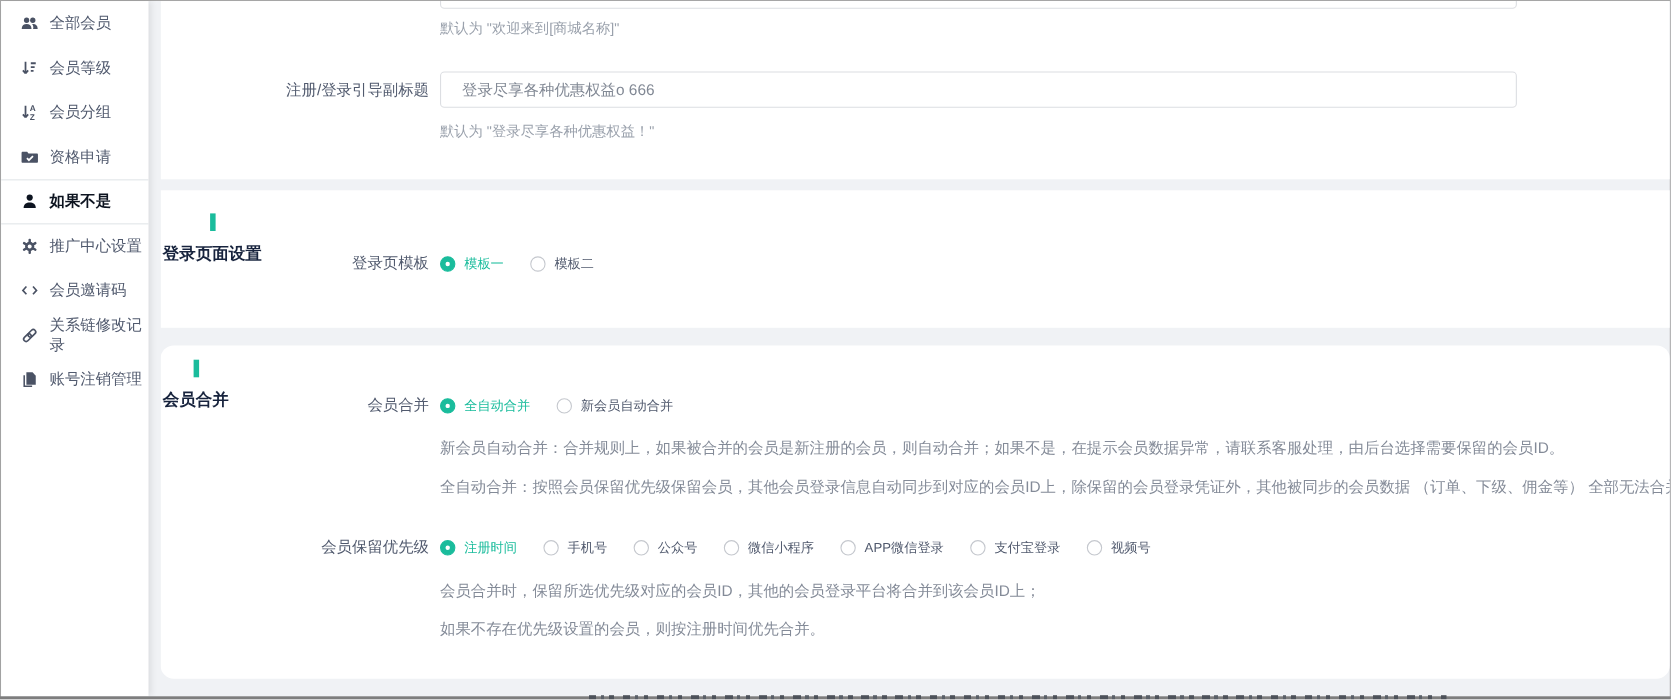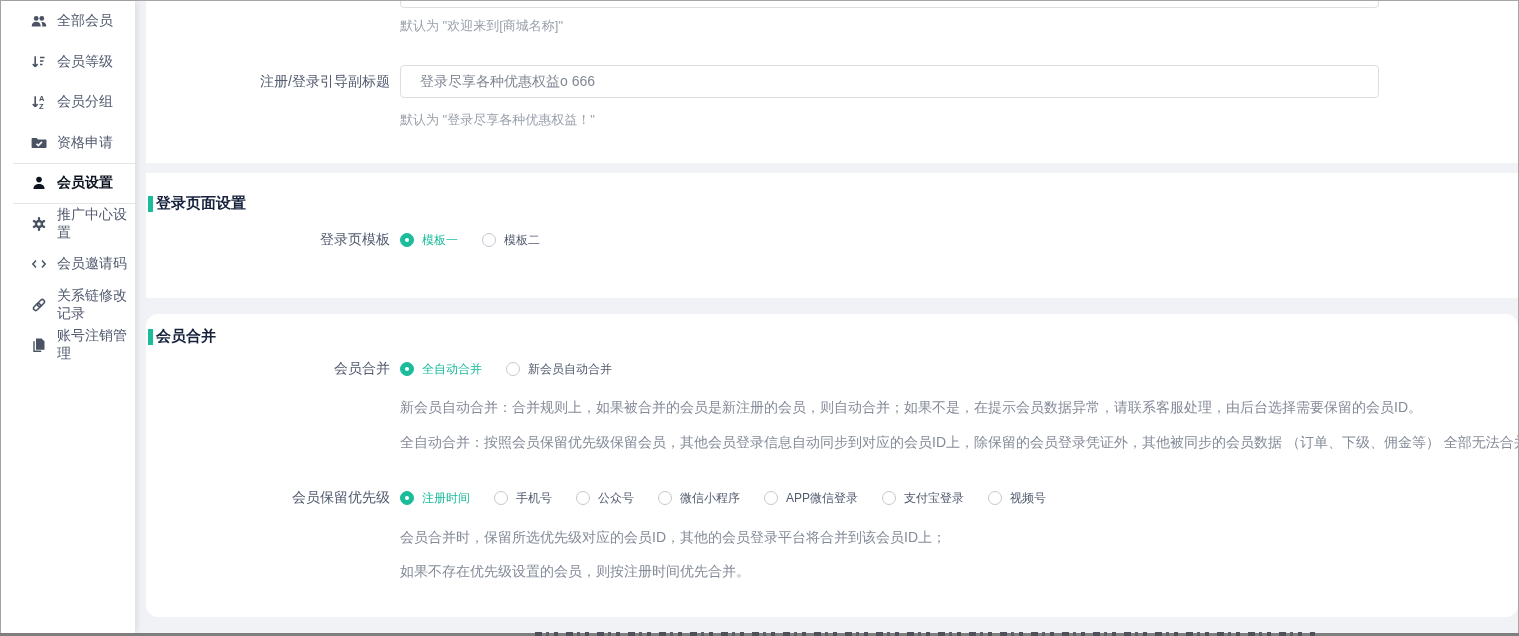--- a/index.html
+++ b/index.html
@@ -7,33 +7,33 @@
   .screen { position:relative; width:1519px; height:636px; background:#f0f2f5;
             box-shadow: inset 0 0 0 1px #a6a6a6; overflow:hidden; }
   .bottom-frame { position:absolute; left:0; right:0; bottom:0; height:3px; background:#7e7e7e; z-index:5; }
   .clipped-footer { position:absolute; bottom:0; left:535px; width:780px; height:4px; z-index:6;
       background:repeating-linear-gradient(90deg,#4d525a 0 7px,transparent 7px 11px,#5a6068 11px 14px,transparent 14px 19px,#4d525a 19px 23px,transparent 23px 31px); }
 
   
   .sidebar { position:absolute; left:1px; top:1px; bottom:3px; width:134px; background:#fff;
              box-shadow:2px 0 6px rgba(0,0,0,.09); z-index:2; }
   .side-item { height:40.5px; display:flex; align-items:center; padding-left:18px; gap:10px;
-               font-size:14px; color:#515a6e; cursor:pointer;margin-left:12px; }
+               font-size:14px; color:#515a6e; cursor:pointer; }
   .side-item .icn { width:16px; height:16px; flex:none; color:#4a5264; }
   .side-item.active { color:#0d1420; font-weight:600; border-top:1px solid #e2e5e9; border-bottom:1px solid #e2e5e9; }
   .side-item.active .icn { color:#0d1420; }
 
   
   .main { position:absolute; left:146px; top:1px; right:1px; bottom:3px; overflow:hidden; }
   .card { background:#fff; position:relative; overflow:hidden; }
   .card-guide { height:162px; margin-bottom:10px; }
   .card-login { height:125px; margin-bottom:16px; }
   .card-merge { height:303px;border-radius:12px; }
 
-  .sec-title { position:absolute; left:2px; display:flex; align-items:center; gap:3px; }
+  .sec-title { position:absolute; left:2px; display:flex; align-items:center; gap:11px;flex-direction:column; }
   .sec-title .bar { width:5px; height:16px; background:var(--accent,#1abc9c); }
   .sec-title h3 { font-size:15px; color:#17233d; font-weight:700; }
 
   .form-label { width:244px; text-align:right; font-size:14px; color:#515a6e; flex:none;padding-left:12px; }
   .form-row { position:absolute; left:0; display:flex; align-items:center; width:100%; }
   .form-row .form-label { margin-right:10px; }
 
   .text-input { width:979px; height:33px; border:1px solid #dcdee2; border-radius:4px;
                 padding:0 19px; font-size:14px; color:#818894; background:#fff; outline:none;
                 font-family:"Liberation Sans","DejaVu Sans",sans-serif; }
@@ -92,21 +92,21 @@
           <path d="M5.5 8.8l1.8 1.8L11 6.9" stroke="#fff" stroke-width="1.6" fill="none"></path>
         </svg>
       <span>资格申请</span>
     </div>
 
     <div class="side-item active">
       <svg class="icn" viewBox="0 0 16 16" fill="currentColor">
           <circle cx="8" cy="4.6" r="2.8"></circle>
           <path d="M2.5 13.6c0-3 2.4-4.6 5.5-4.6s5.5 1.6 5.5 4.6v.4h-11z"></path>
         </svg>
-      <span>会员设置</span>
+      <span>如果不是</span>
     </div>
 
     <div class="side-item">
       <svg class="icn" viewBox="0 0 16 16">
           <g fill="currentColor">
             <rect x="6.9" y="1" width="2.2" height="14" rx="1"></rect>
             <rect x="6.9" y="1" width="2.2" height="14" rx="1" transform="rotate(60 8 8)"></rect>
             <rect x="6.9" y="1" width="2.2" height="14" rx="1" transform="rotate(120 8 8)"></rect>
             <circle cx="8" cy="8" r="4.2"></circle>
           </g>

